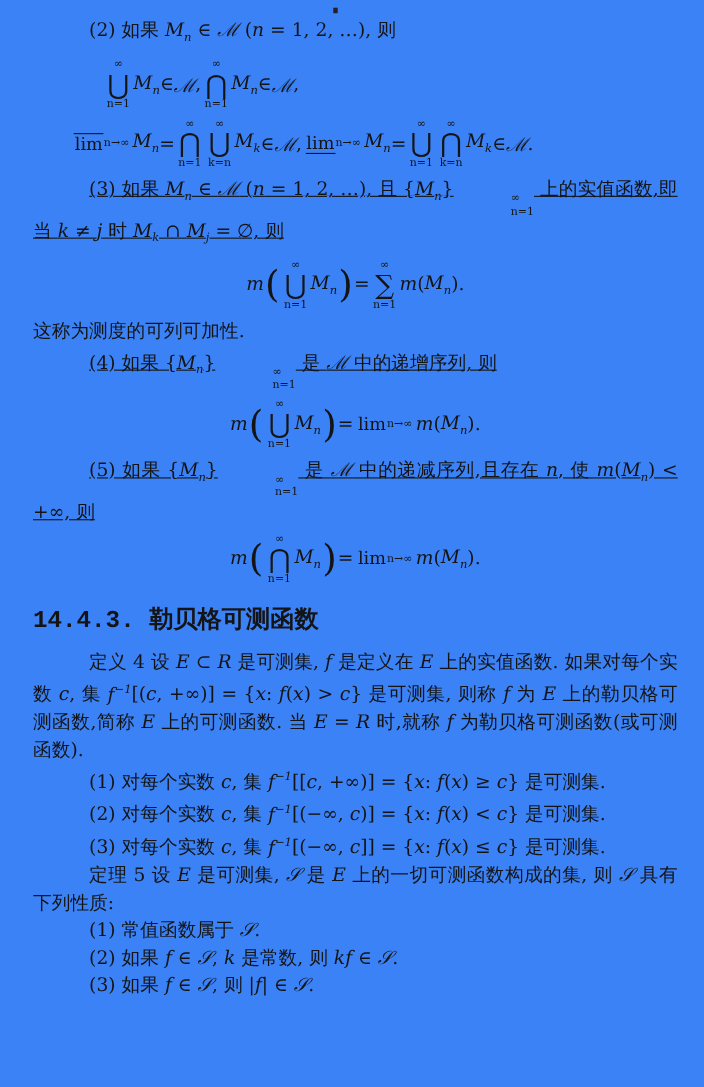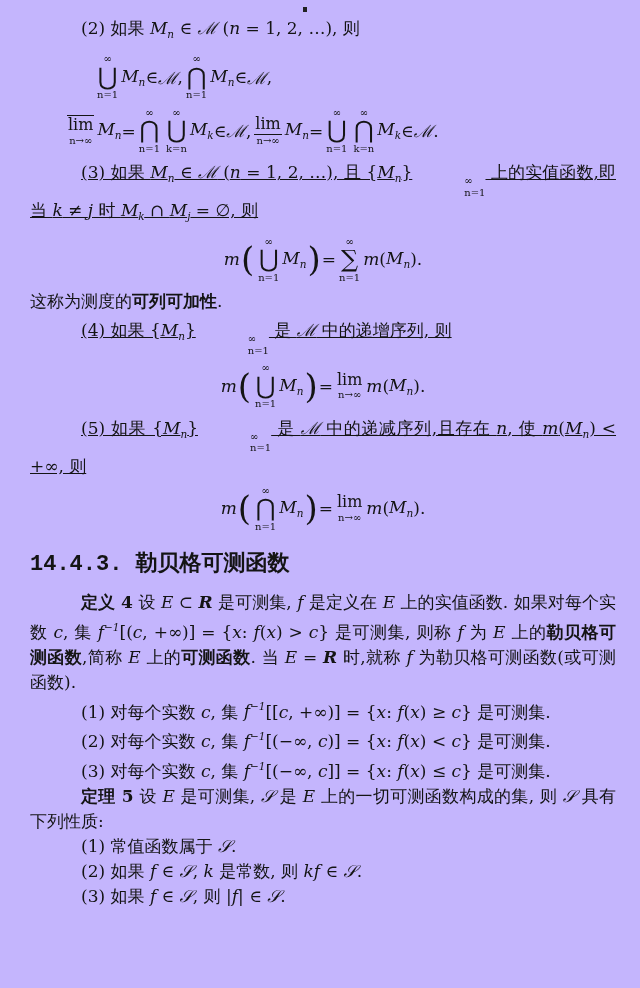--- a/index.html
+++ b/index.html
@@ -1,36 +1,36 @@
 <!DOCTYPE html>
 <html><head>
 <meta charset="utf-8">
 <style>
   html,body{margin:0;padding:0;}
   body{width:640px;height:988px;background:#ffffff;}
   .page{position:relative;width:640px;height:988px;overflow:hidden;
-        background:#c4b5fd;color:#141414;
+        background:#3b82f6;color:#141414;
         font-family:"DejaVu Serif","Liberation Serif",serif;}
   .content{position:absolute;left:30px;top:16px;right:24px;}
   .para{margin:0;font-size:17px;line-height:25px;text-align:justify;}
   .indent{text-indent:3em;}
   .sp-top{margin-top:4px;text-decoration:underline;}
   .formula{display:flex;align-items:center;justify-content:center;
            margin:6px 0;font-size:17px;white-space:nowrap;}
   .formula.fleft{justify-content:flex-start;}
   .off1{padding-left:64px;}
   .off2{padding-left:34px;}
   .m{font-style:italic;}
-  .b{font-weight:bold;}
+  .b{font-weight:normal;}
   sub,sup{font-size:10.5px;}
   .op{display:inline-flex;flex-direction:column;align-items:center;
       line-height:1;margin:0 3px;}
   .ss{font-size:10px;line-height:1.15;font-style:normal;}
   .op .sym{font-size:24px;line-height:1.02;}
-  .lim{display:inline-flex;flex-direction:column;align-items:center;
+  .lim{display:inline-flex;flex-direction:row;align-items:center;
        line-height:1;margin:0 3px;}
   .lim .word{font-size:16px;line-height:1.15;padding:0 1px;}
   .lim .word.over{border-top:1.5px solid #141414;}
   .lim .word.under{border-bottom:1.5px solid #141414;}
   .bigpar{font-size:34px;font-weight:300;line-height:.9;margin:0 1px;}
   .stk{display:inline-flex;flex-direction:column;align-items:flex-start;
        vertical-align:-6px;margin-left:1px;line-height:1;}
   .heading{font-size:22px;font-weight:bold;margin:16px 0 12px 0;
            font-family:Liberation Mono, monospace;}
   .speck{position:absolute;left:303px;top:7px;width:4px;height:5px;

